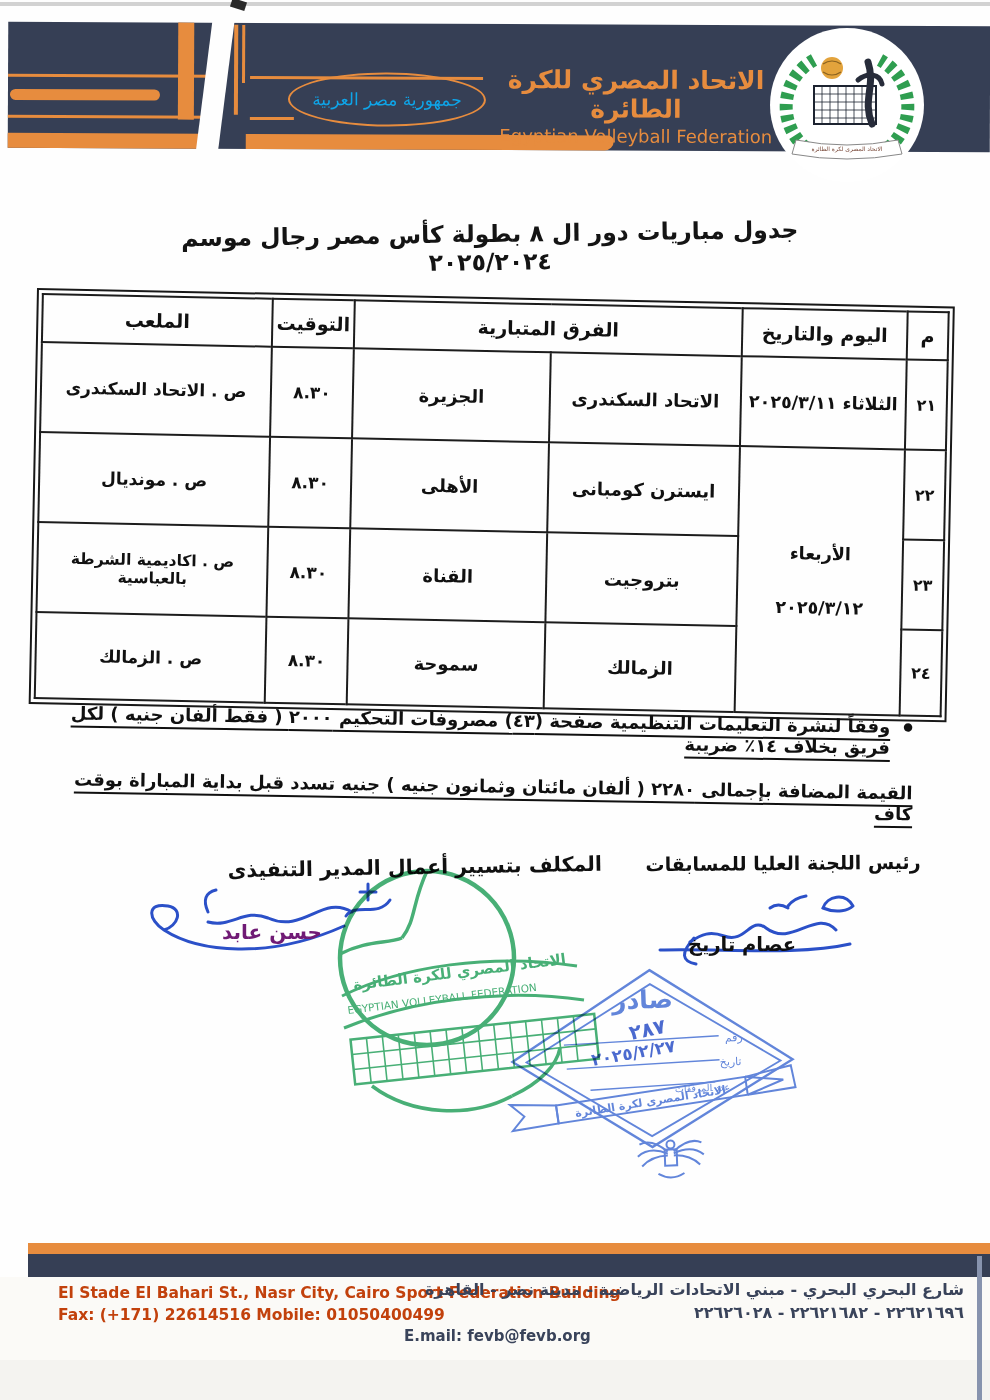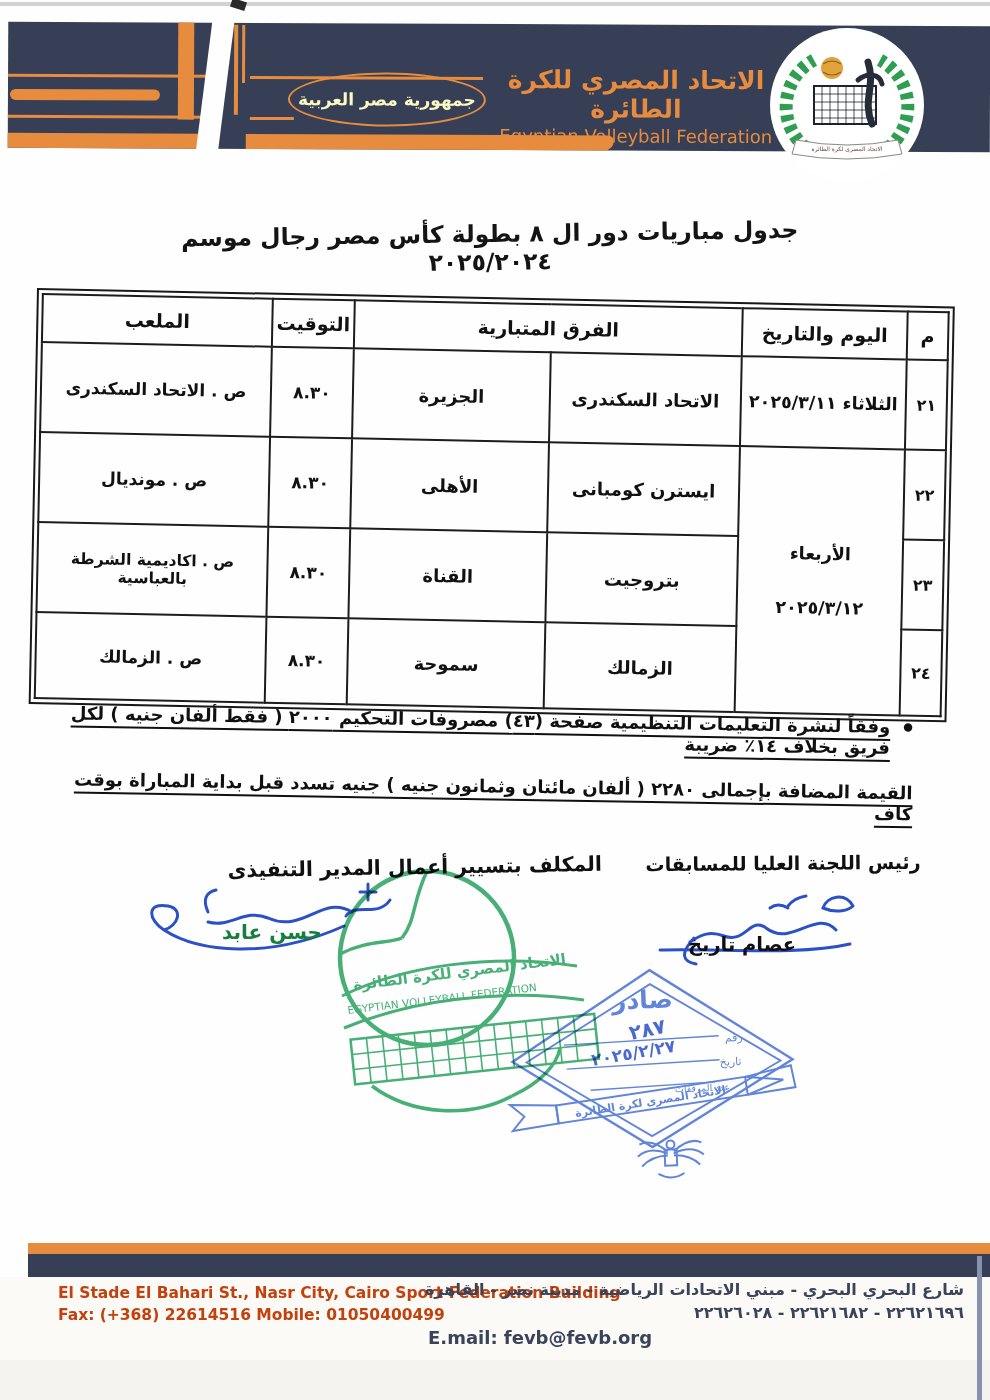--- a/index.html
+++ b/index.html
@@ -21,21 +21,21 @@
   .orn-vbar{left:170px;top:0;width:16px;height:97px;}
   .orn-bstripe-l{left:0;top:111px;width:195px;height:15px;}
   .slash{position:absolute;left:196px;top:-10px;width:22px;height:150px;background:#fefefe;transform:rotate(7deg);}
   .orn-vline1{left:226px;top:2px;width:4px;height:90px;}
   .orn-vline2{left:234px;top:2px;width:3px;height:58px;}
   .orn-line-c{left:242px;top:53px;width:233px;height:3px;}
   .orn-line-d{left:242px;top:94px;width:44px;height:3px;}
   .orn-bstripe-r{left:238px;top:111px;width:368px;height:15px;border-radius:0 10px 16px 0;}
   .oval{position:absolute;left:280px;top:49px;width:198px;height:54px;border:2.5px solid #e78c3e;
         border-radius:50%;display:flex;align-items:center;justify-content:center;}
-  .oval span{color:#fef9c3;font-weight:bold;font-size:17px;}
+  .oval span{color:#0ea5e9;font-weight:normal;font-size:17px;}
   .fedblock{position:absolute;left:486px;top:42px;width:284px;text-align:center;direction:rtl;}
   .fed-ar{color:#e78c3e;font-weight:bold;font-size:25px;line-height:1.15;}
   .fed-en{color:#e78c3e;font-size:18px;margin-top:1px;}
   .logo{left:770px;top:28px;width:154px;height:154px;background:#fff;border-radius:50%;}
 
   
   .title{left:118px;top:220px;width:744px;text-align:center;direction:rtl;font-size:23.5px;
          font-weight:bold;color:#141414;transform:rotate(-0.8deg);}
 
   
@@ -62,35 +62,35 @@
   .note-line .bullet{font-size:24px;line-height:1;}
   .u{text-decoration:underline;text-underline-offset:6px;text-decoration-thickness:1.5px;}
   .note-line.second{padding-right:2px;}
 
   
   .sig-title-r{right:52px;top:852px;width:310px;text-align:center;direction:rtl;font-size:19px;
                font-weight:bold;color:#101010;transform:rotate(-0.5deg);}
   .sig-name-r{left:688px;top:933px;font-size:19.5px;font-weight:bold;color:#101010;direction:rtl;}
   .sig-title-l{left:112px;top:856px;width:490px;direction:rtl;text-align:right;font-size:20.5px;
                font-weight:bold;color:#101010;transform:rotate(-1deg);}
-  .sig-name-l{left:222px;top:920px;font-size:20px;font-weight:bold;color:#15803d;direction:rtl;}
+  .sig-name-l{left:222px;top:920px;font-size:20px;font-weight:bold;color:#701a75;direction:rtl;}
   .ink{stroke:#2b50c8;stroke-width:3;fill:none;stroke-linecap:round;}
 
   
   .stamp{mix-blend-mode:multiply;}
   .g-stroke{stroke:#2ea563;fill:none;}
   .b-stroke{stroke:#4671d5;fill:none;}
 
   
   .f-orange{left:28px;top:1243px;width:962px;height:11px;background:#e78c3e;}
   .f-navy{left:28px;top:1254px;width:962px;height:23px;background:#363f55;}
   .f-band{left:0;top:1277px;width:990px;height:123px;background:#fbfaf7;}
   .f-band2{left:0;top:1360px;width:990px;height:40px;background:#f4f3f0;}
   .f-en{left:58px;top:1282px;font-size:15.5px;font-weight:bold;color:#c2410c;line-height:22px;}
-  .f-email{left:428px;top:1327px;font-size:18px;font-weight:bold;color:#39435a;}
+  .f-email{left:404px;top:1327px;font-size:15px;font-weight:bold;color:#39435a;}
   .f-ar{right:26px;top:1279px;direction:rtl;text-align:right;font-size:16px;font-weight:bold;
         color:#39435a;line-height:22.5px;}
   .edge-line{left:977px;top:1256px;width:5px;height:144px;background:#8793ae;}
 </style>
 </head>
 <body>
 
 <div class="page">
 
   <div class="abs scanline"></div>
@@ -264,21 +264,21 @@
     </g>
   </svg>
 
   <div class="abs f-orange"></div>
   <div class="abs f-navy"></div>
   <div class="abs f-band"></div>
   <div class="abs f-band2"></div>
 
   <div class="abs f-en">
     <div>El Stade El Bahari St., Nasr City, Cairo Sport Federation Building</div>
-    <div>Fax: (+368) 22614516    Mobile: 01050400499</div>
+    <div>Fax: (+171) 22614516    Mobile: 01050400499</div>
   </div>
   <div class="abs f-email">E.mail: fevb@fevb.org</div>
   <div class="abs f-ar">
     <div>شارع البحري البحري - مبني الاتحادات الرياضية - مدينة نصر - القاهرة</div>
     <div>٢٢٦٢١٦٩٦ - ٢٢٦٢١٦٨٢ - ٢٢٦٢٦٠٢٨</div>
   </div>
   <div class="abs edge-line"></div>
 
 </div>
 

